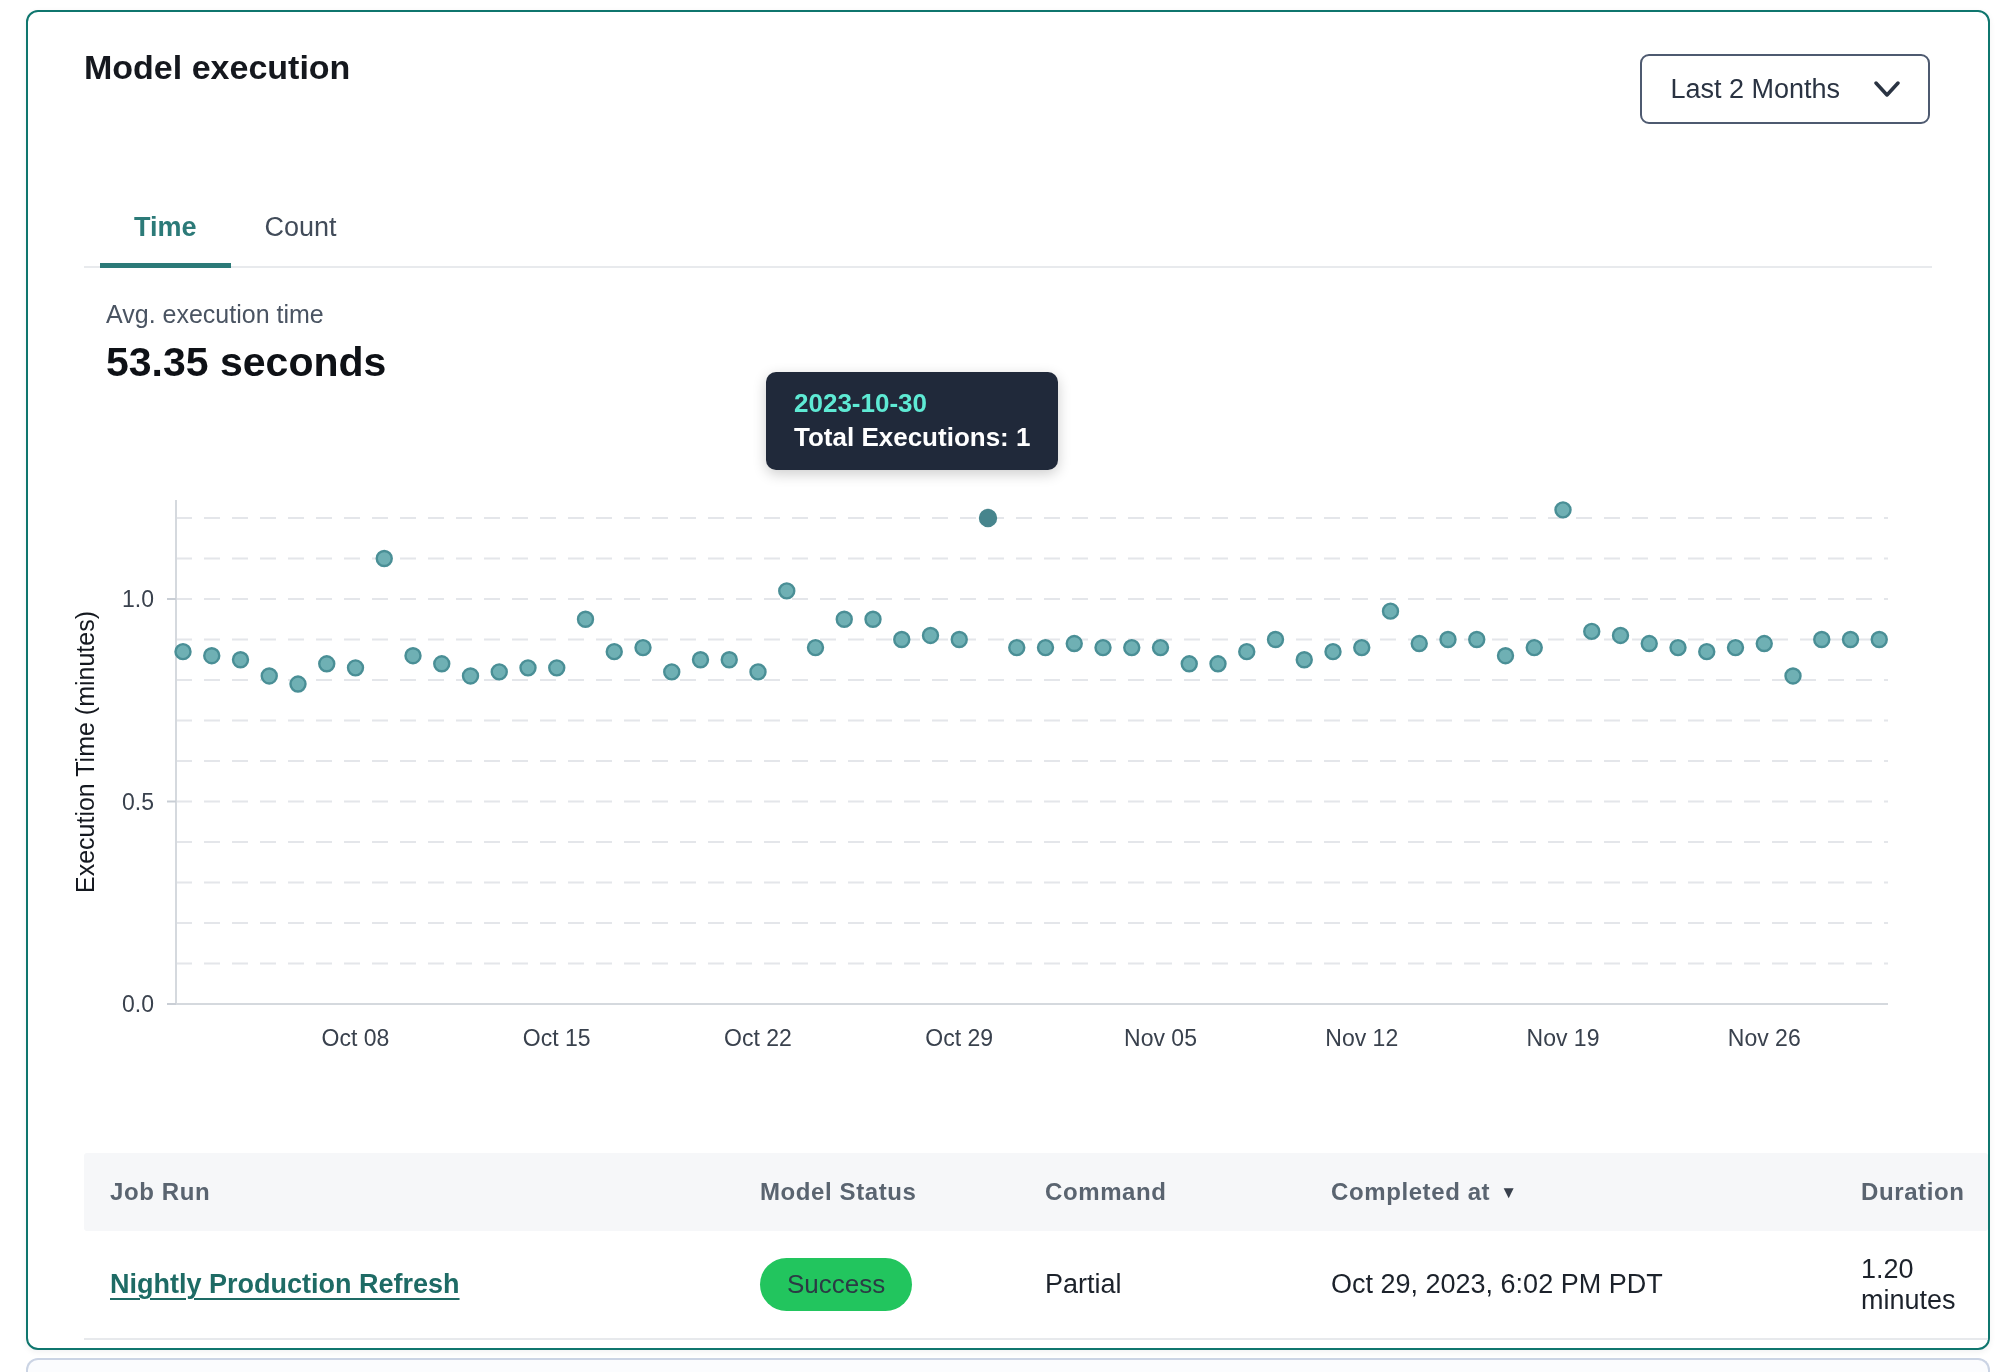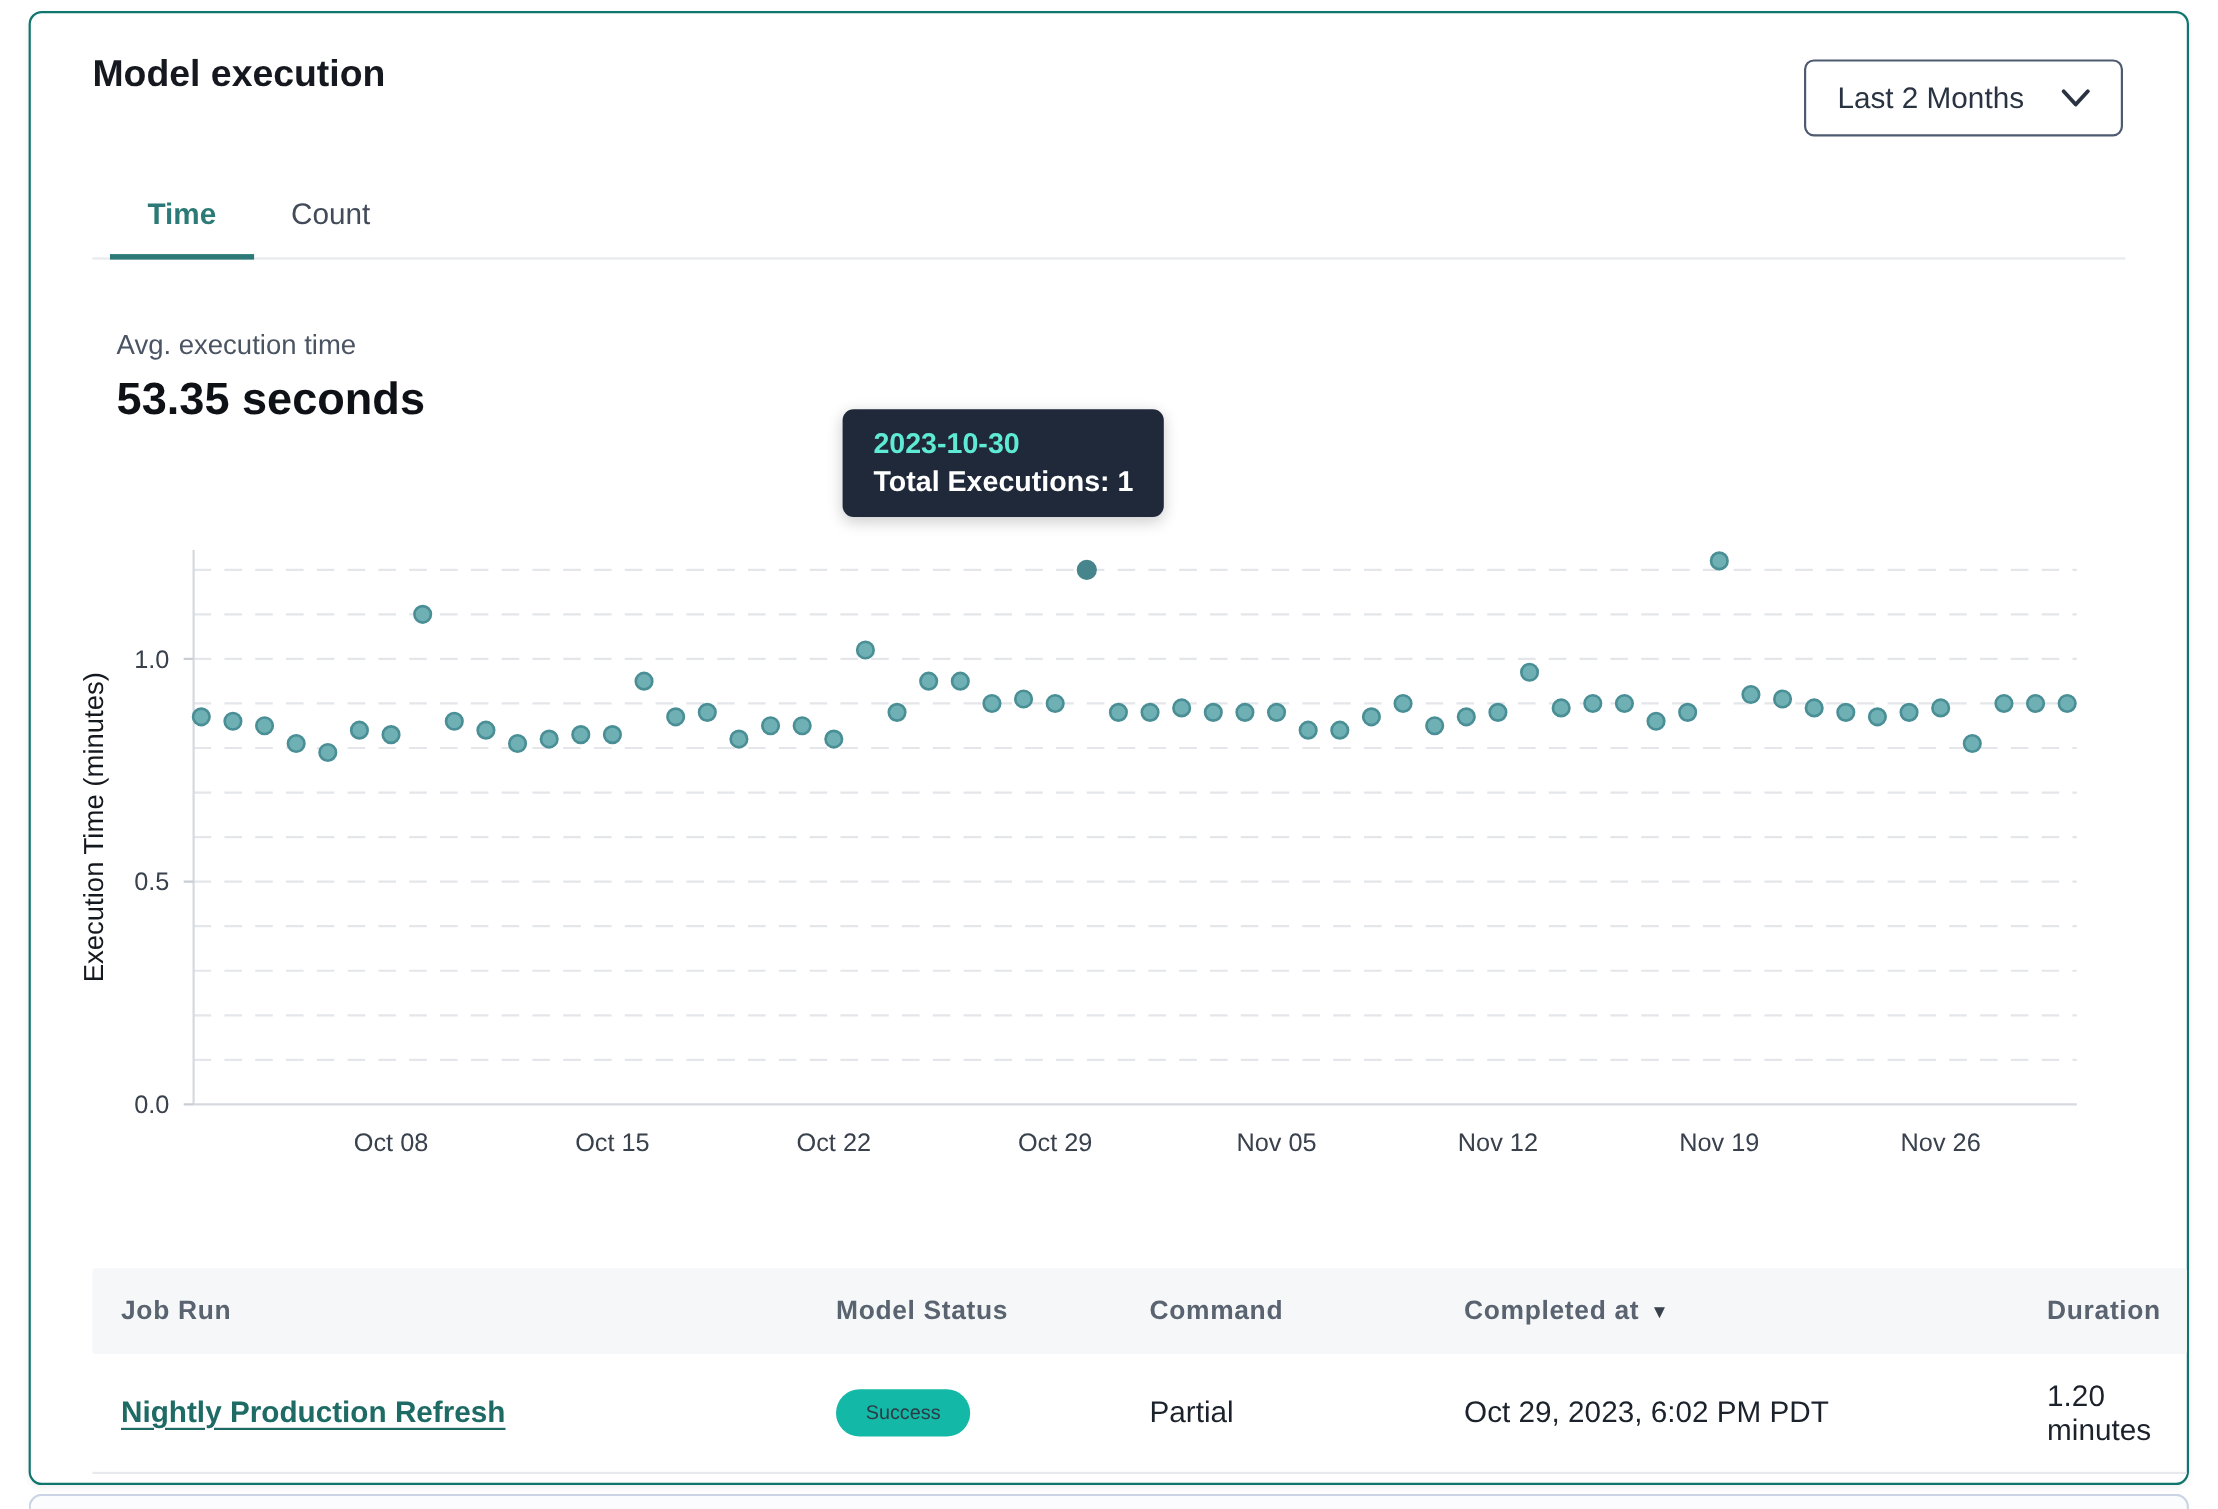--- a/index.html
+++ b/index.html
@@ -5,21 +5,21 @@
   html,body{margin:0;padding:0;background:#ffffff;}
   body{font-family:"Liberation Sans", sans-serif; color:#1c222b;}
   .screen{position:relative;width:2016px;height:1372px;overflow:hidden;background:#ffffff;}
   .card{position:absolute;left:26px;top:10px;width:1964px;height:1340px;background:#ffffff;
         border:2px solid #0f766e;border-radius:12px;box-shadow:0 2px 6px rgba(16,24,40,.06);box-sizing:border-box;}
   .page-title{position:absolute;left:56px;top:36px;font-size:34px;font-weight:600;color:#15181e;margin:0;}
   .dropdown{position:absolute;right:58px;top:42px;height:70px;display:flex;align-items:center;gap:34px;
         padding:0 28px;background:#ffffff;border:2px solid #4e5a70;border-radius:9px;cursor:pointer;}
   .dropdown span{font-size:27px;color:#2a3342;}
   
-  .tabs{position:absolute;left:56px;right:56px;top:144px;height:78px;border-bottom:2px solid #e8eaed;display:flex;}
+  .tabs{position:absolute;left:56px;right:56px;top:176px;height:78px;border-bottom:2px solid #e8eaed;display:flex;}
   .tab{position:relative;height:78px;display:flex;align-items:center;padding:0 34px;font-size:27px;color:#414b59;cursor:pointer;}
   .tab:first-child{margin-left:16px;}
   .tab.active{color:#2c7a78;font-weight:700;}
   .tab.active::after{content:'';position:absolute;left:0;right:0;bottom:-2px;height:5px;background:#2c7a78;}
   
   .stat{position:absolute;left:78px;top:288px;}
   .stat-label{font-size:25px;color:#4a5462;}
   .stat-value{font-size:41px;font-weight:700;color:#0e1116;margin-top:10px;}
   
   .chart-tooltip{position:absolute;left:738px;top:360px;background:#20293a;border-radius:10px;
@@ -35,21 +35,21 @@
   .table{position:absolute;left:56px;top:1141px;width:1904px;}
   .thead,.trow{display:grid;grid-template-columns:636px 245px 246px 490px 1fr;align-items:center;gap:40px;}
   .thead{background:#f6f7f9;height:78px;border-radius:3px;}
   .th{font-size:24px;font-weight:700;color:#5a6470;letter-spacing:.6px;display:flex;align-items:center;gap:10px;}
   .th:first-child{padding-left:26px;}
   .sort-icon{font-size:17px;color:#39414d;line-height:1;}
   .trow{height:107px;border-bottom:2px solid #e7e9ec;}
   .td{font-size:27px;color:#1c222b;}
   .td:first-child{padding-left:26px;}
   .job-link{color:#1e6b65;font-weight:700;text-decoration:underline;text-decoration-thickness:2px;text-underline-offset:5px;cursor:pointer;}
-  .badge{display:inline-block;background:#14b8a6;color:#2b3b44;font-size:18px;padding:11px 27px;border-radius:28px;}
+  .badge{display:inline-block;background:#22c55e;color:#2b3b44;font-size:26px;padding:11px 27px;border-radius:28px;}
   
   .next-card{position:absolute;left:26px;top:1358px;width:1964px;height:16px;background:#fbfcfe;
         border:2px solid #cbd4e4;border-bottom:none;border-radius:12px 12px 0 0;box-sizing:border-box;}
 </style>
 </head>
 <body>
 
 <div class="screen">
   <div class="card">
 

